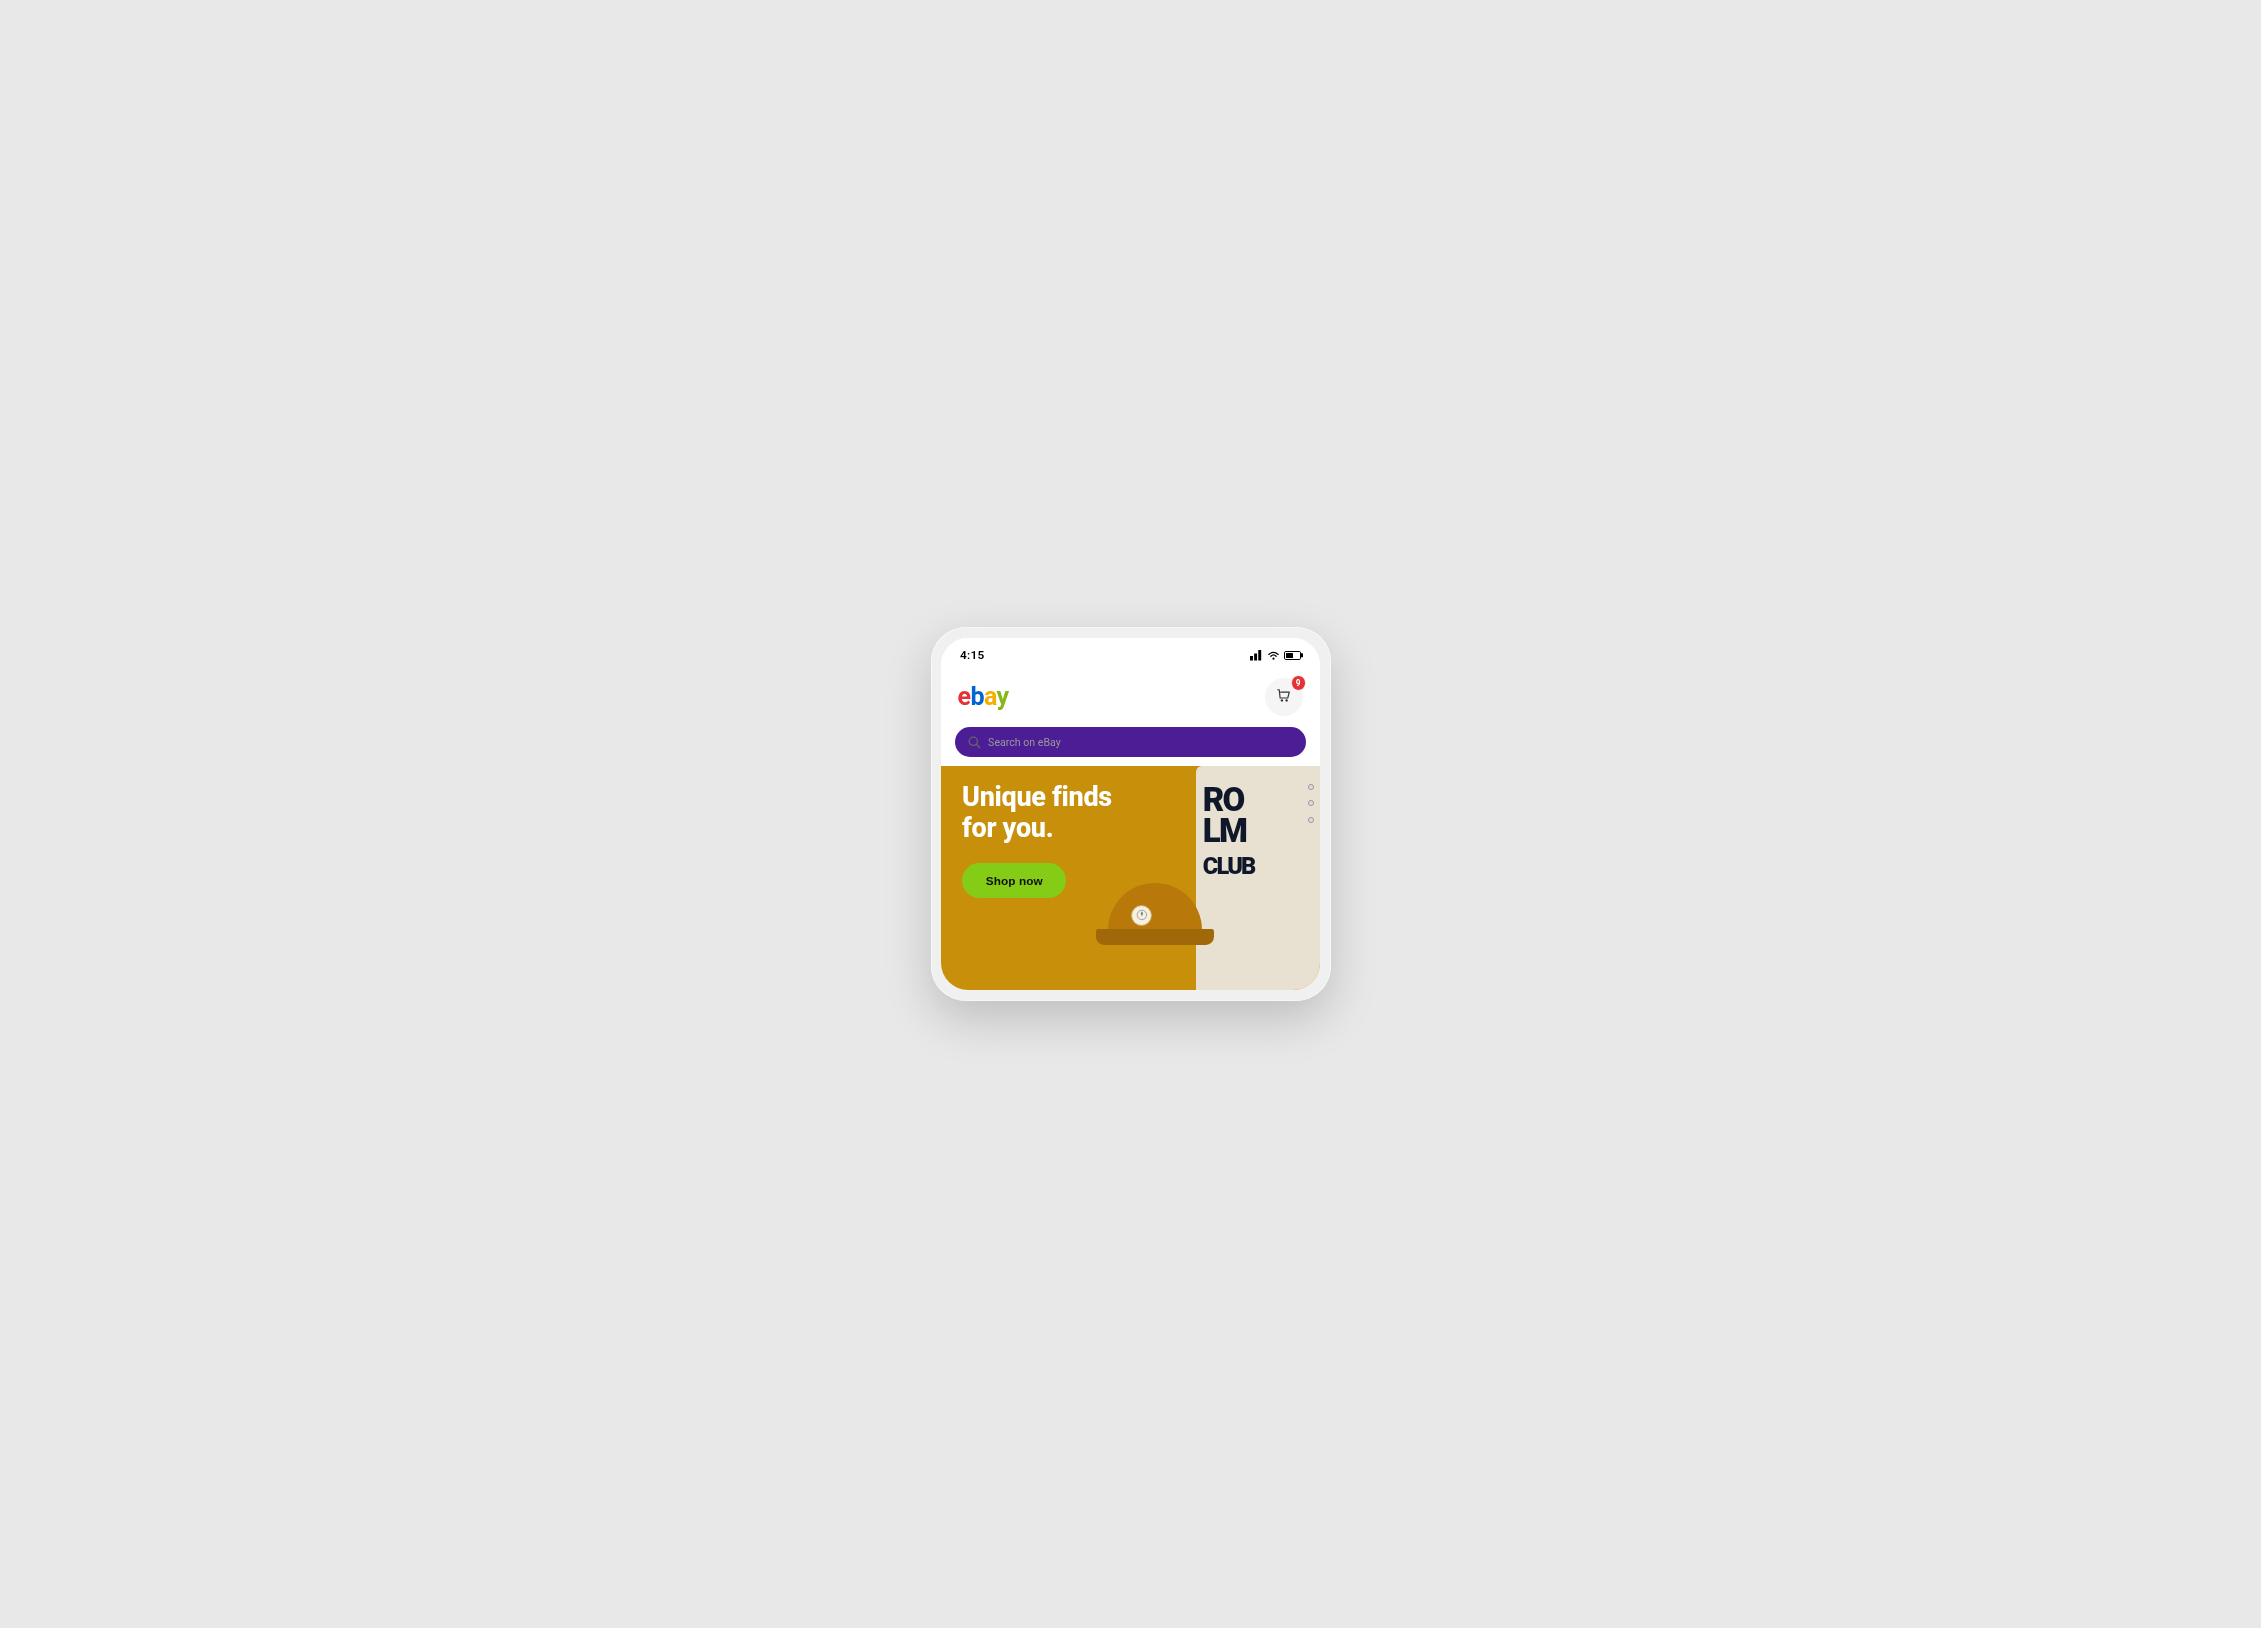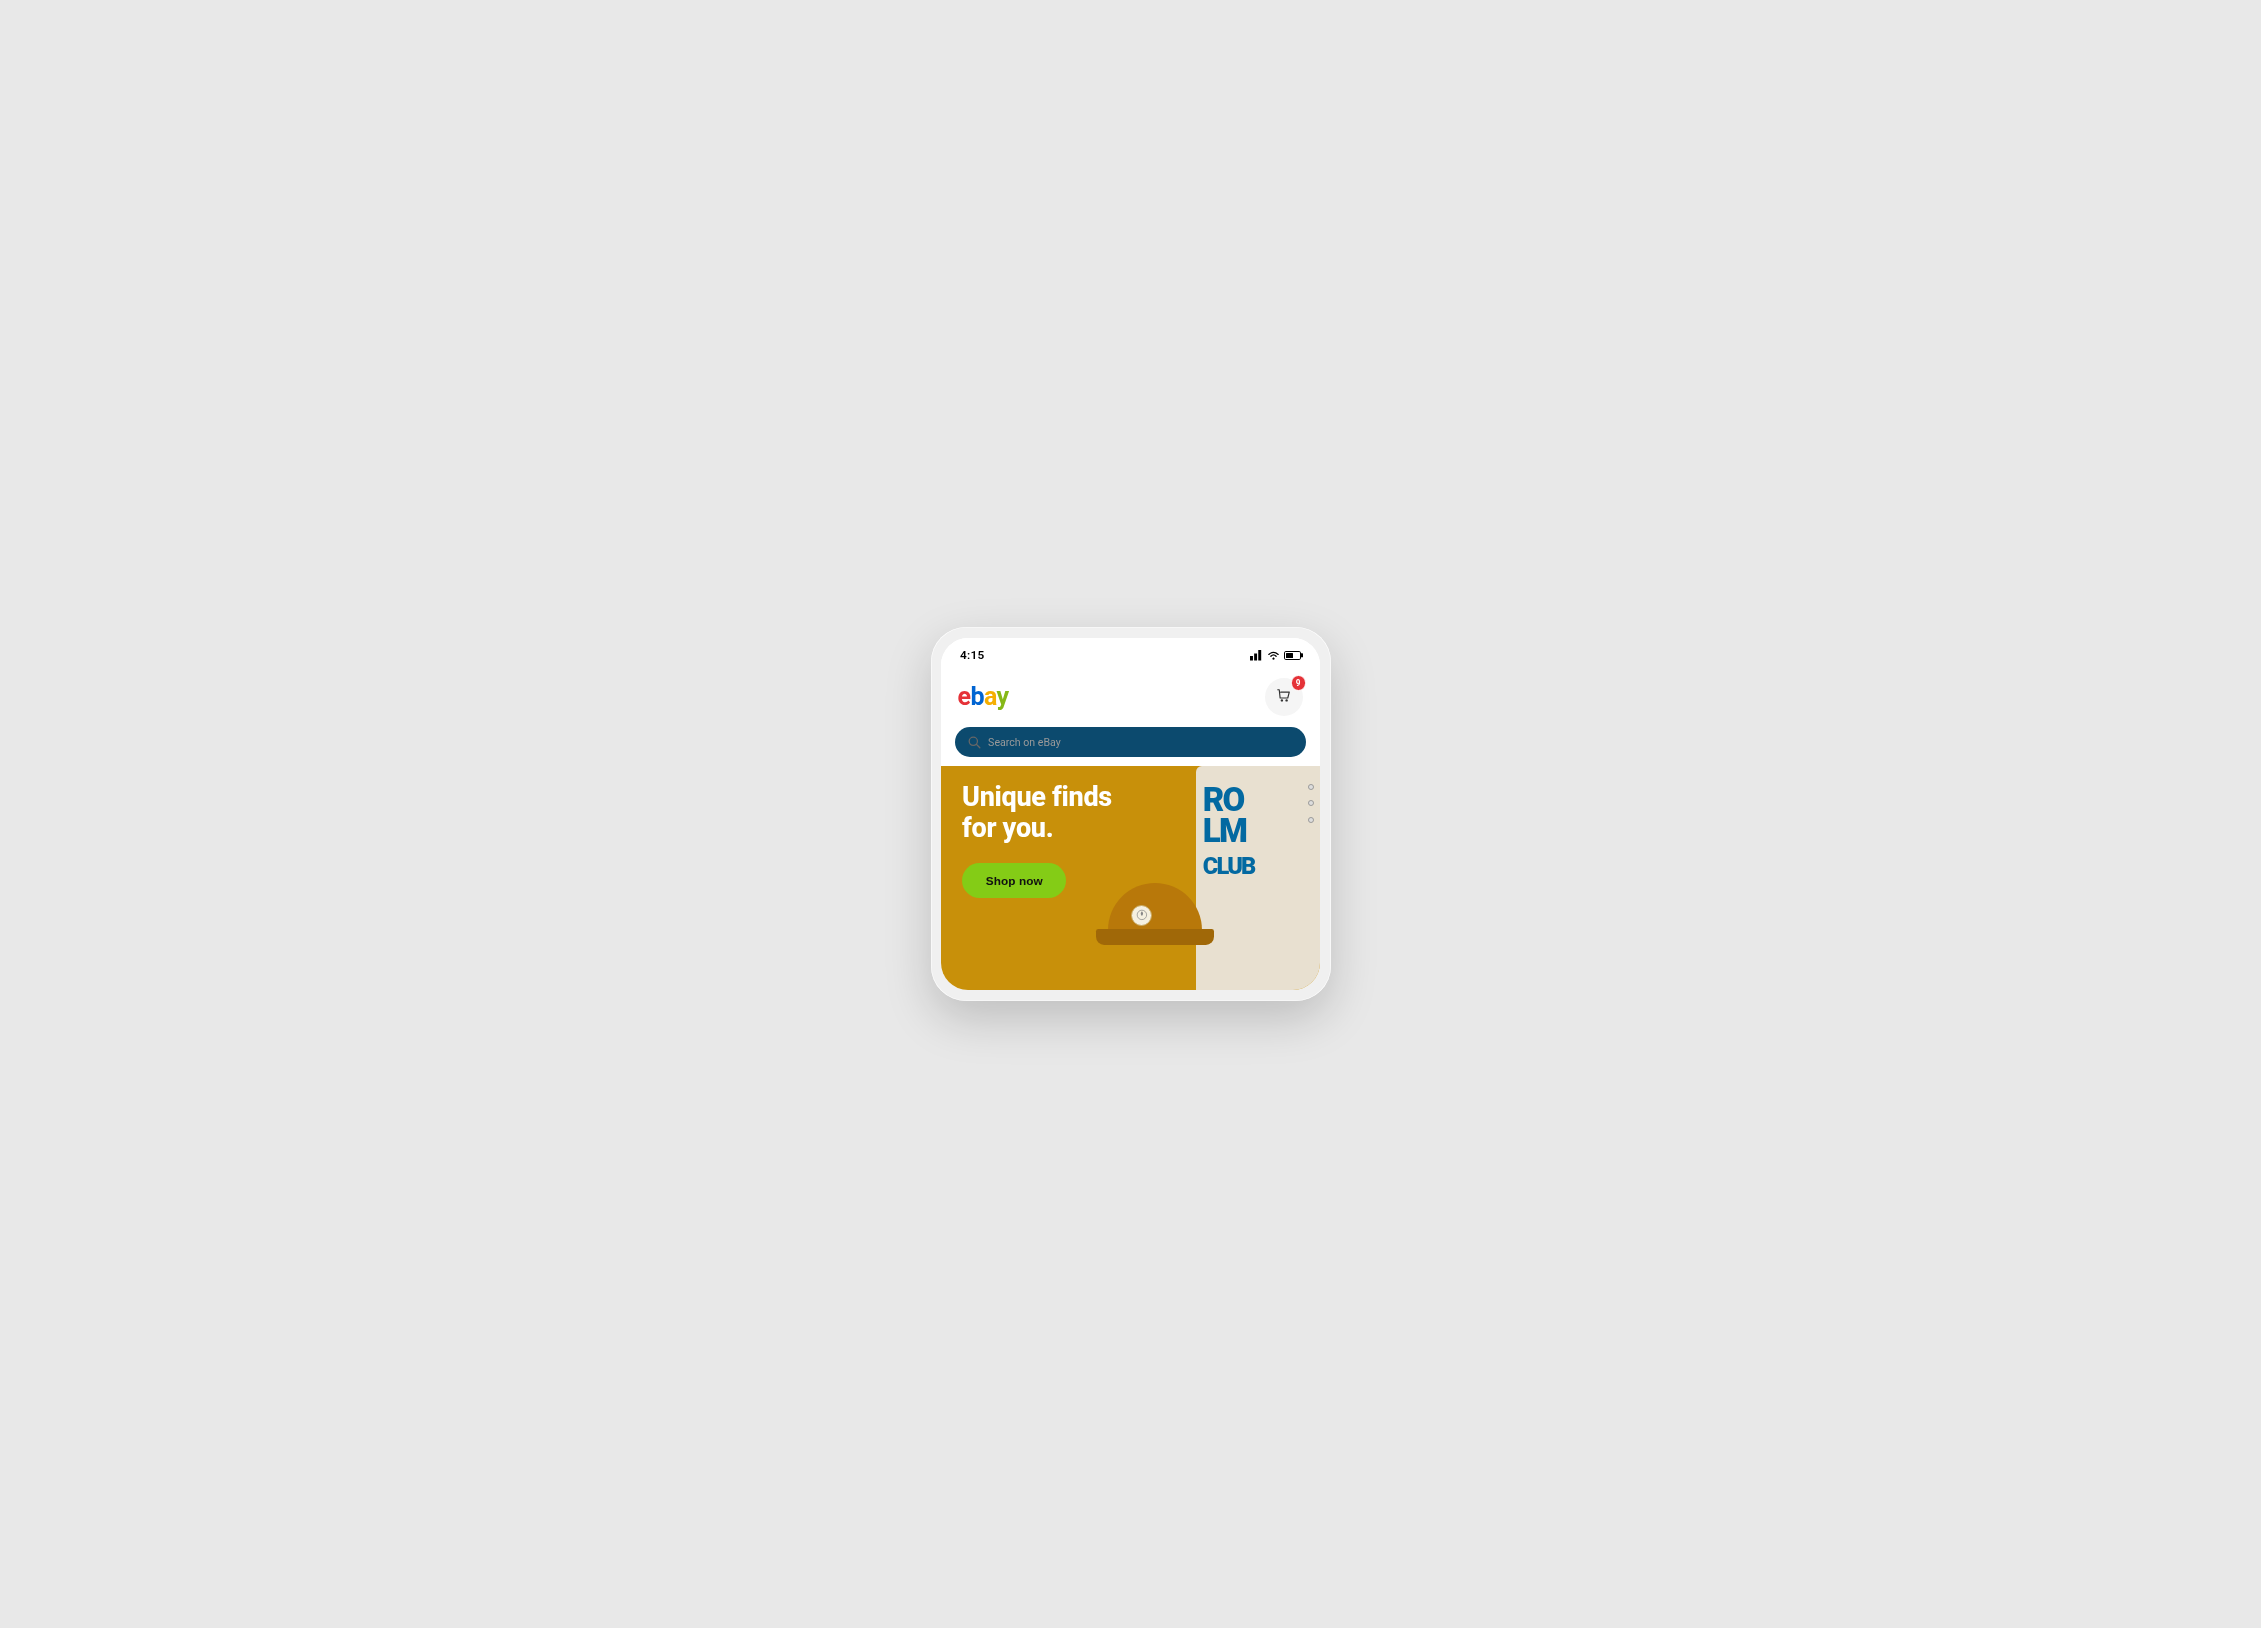--- a/index.html
+++ b/index.html
@@ -146,21 +146,21 @@
 
     
     .search-container {
       padding: 4.7px 14px 9.4px 14px;
       background: #fff;
     }
 
     .search-bar {
       display: flex;
       align-items: center;
-      background: #0c4a6e;
+      background: #4c1d95;
       border-radius: 23.6px;
       padding: 8.2px 13px;
       gap: 7px;
     }
 
     .search-input-text {
       font-size: 10.6px;
       color: #999;
       flex: 1;
     }
@@ -290,21 +290,21 @@
     </div>
 
 
     <div class="hero-banner">
       <div class="hero-title">Unique finds for you.</div>
       <button class="shop-now-btn">Shop now</button>
 
       <div class="hero-image-area">
 
         <div style="position:absolute; right:0; top:0; bottom:0; width:130px; background:#e8e0d0; border-radius:5.9px 5.9px 0 0; overflow:hidden;">
-          <div style="position:absolute; top:17.7px; left:7px; font-size:33px; font-weight:900; color:#0369a1; line-height:0.95; letter-spacing:-1.8px;">RO<br>LM<br><span style="font-size:23.6px;">CLUB</span></div>
+          <div style="position:absolute; top:17.7px; left:7px; font-size:33px; font-weight:900; color:#0f172a; line-height:0.95; letter-spacing:-1.8px;">RO<br>LM<br><span style="font-size:23.6px;">CLUB</span></div>
 
           <div style="position:absolute; top:17.7px; right:11.8px; display:flex; flex-direction:column; gap:10.6px;">
             <div style="width:5.9px;height:5.9px;border-radius:50%;border:1.2px solid #999;background:#ddd;"></div>
             <div style="width:5.9px;height:5.9px;border-radius:50%;border:1.2px solid #999;background:#ddd;"></div>
             <div style="width:5.9px;height:5.9px;border-radius:50%;border:1.2px solid #999;background:#ddd;"></div>
           </div>
         </div>
 
         <div style="position:absolute; bottom:35px; right:112px; width:112px; height:82px;">
           <div style="width:94px;height:56px;background:#b8780a;border-radius:47px 47px 5.9px 5.9px;position:absolute;bottom:16.5px;left:5.9px;"></div>

